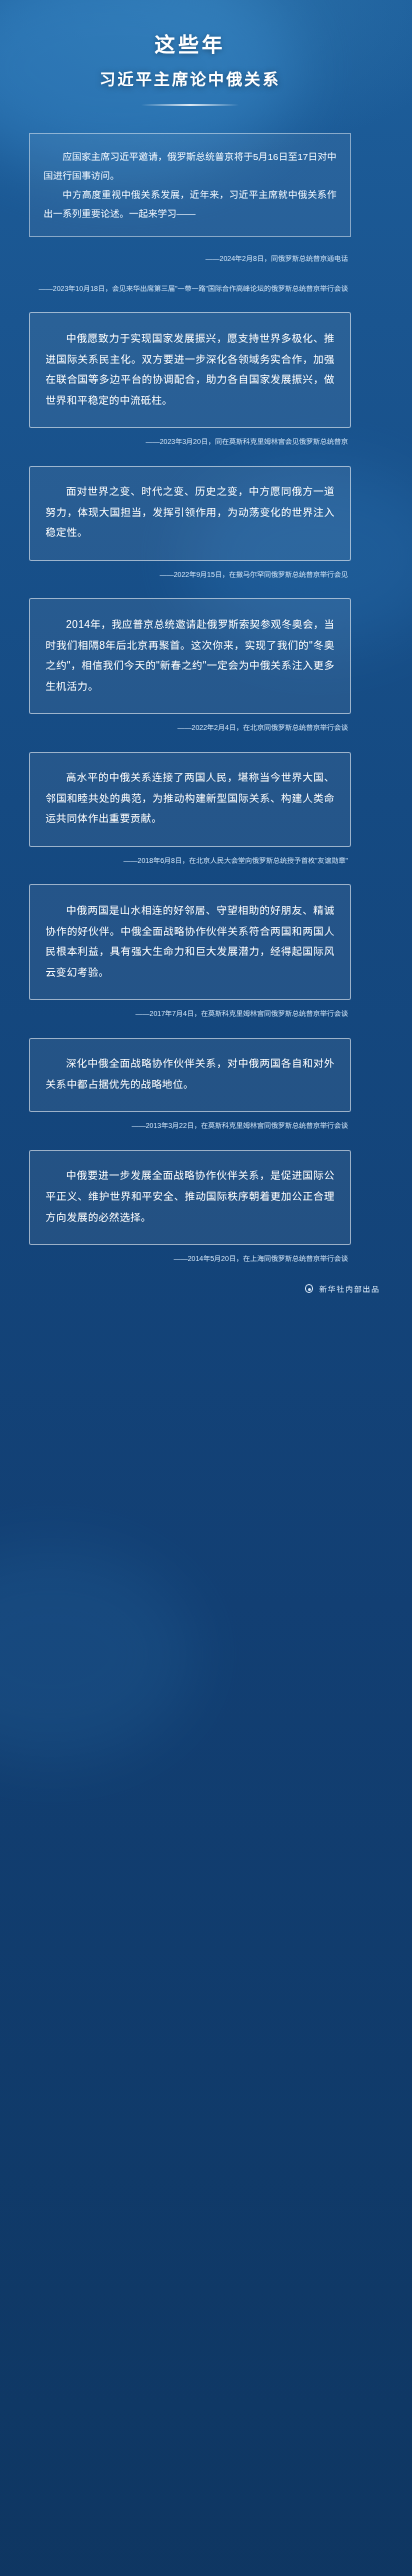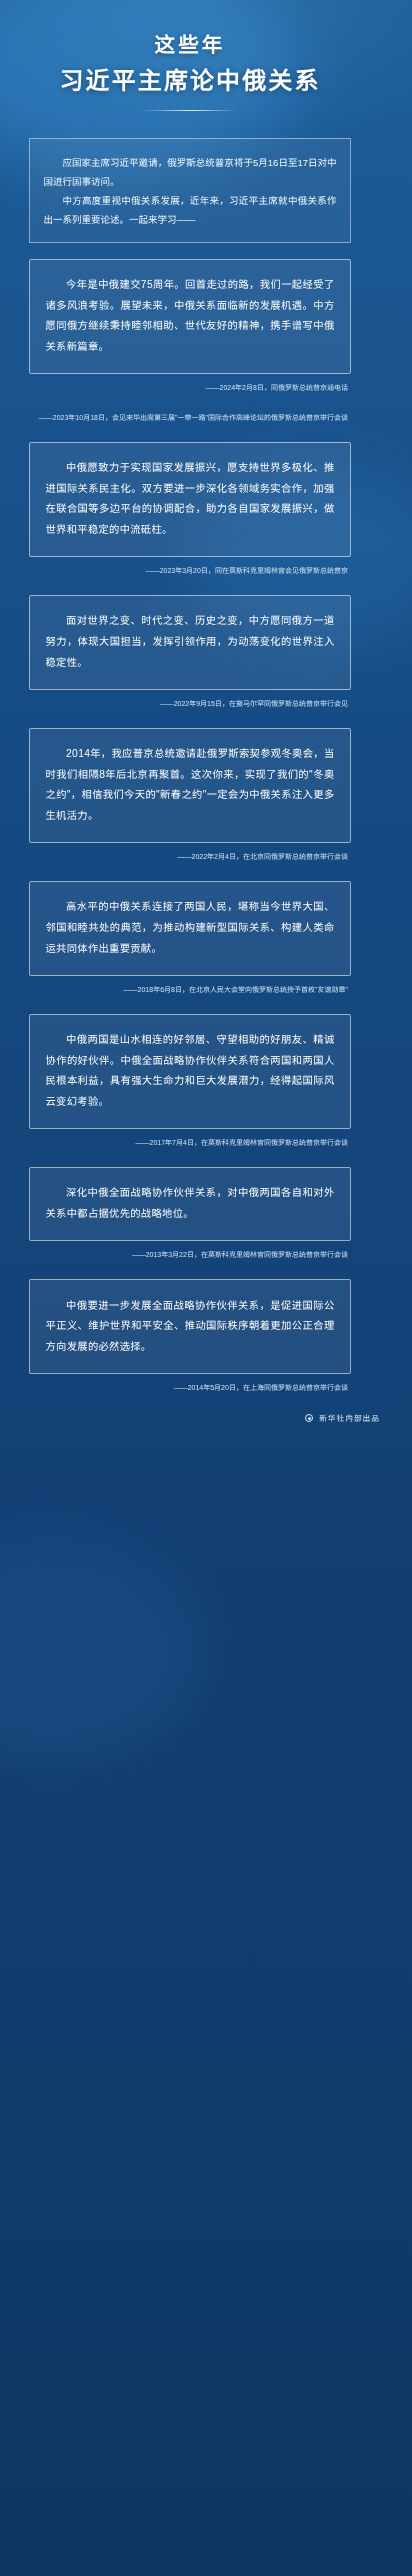--- a/index.html
+++ b/index.html
@@ -45,27 +45,28 @@
   }
   .header-title-line1 {
     font-size: 20.6px;
     letter-spacing: 3.1px;
     font-weight: bold;
     color: #ffffff;
     text-shadow: 0 1px 5.2px rgba(0,0,0,.35);
     line-height: 1.45;
   }
   .header-title-line2 {
-    font-size: 24px;
+    font-size: 16px;
     letter-spacing: 2.1px;
     font-weight: bold;
     color: #ffffff;
     text-shadow: 0 1px 6.2px rgba(0,0,0,.4);
     line-height: 1.45;
-    margin-top: 4px;
+    margin-top: 10px;
+    font-family: Liberation Mono, monospace;
   }
   .header-rule {
     width: 98px;
     height: 1.5px;
     margin: 11.3px auto 0 auto;
     background: linear-gradient(90deg, rgba(255,255,255,0) 0%, rgba(255,255,255,.85) 50%, rgba(255,255,255,0) 100%);
     border-radius: 1px;
   }
 
   
@@ -164,23 +165,20 @@
 
   <div class="intro">
     <p>应国家主席习近平邀请，俄罗斯总统普京将于5月16日至17日对中国进行国事访问。</p>
     <p>中方高度重视中俄关系发展，近年来，习近平主席就中俄关系作出一系列重要论述。一起来学习——</p>
   </div>
 
   <div class="cards">
 
 
     <div class="card">
-      <div class="card-body">
-        <div class="card-text">今年是中俄建交75周年。回首走过的路，我们一起经受了诸多风浪考验。展望未来，中俄关系面临新的发展机遇。中方愿同俄方继续秉持睦邻相助、世代友好的精神，携手谱写中俄关系新篇章。</div>
-      </div>
       <div class="card-source">——2024年2月8日，同俄罗斯总统普京通电话</div>
     </div>
 
     <div class="card">
       <div class="card-source">——2023年10月18日，会见来华出席第三届"一带一路"国际合作高峰论坛的俄罗斯总统普京举行会谈</div>
     </div>
 
     <div class="card">
       <div class="card-body">
         <div class="card-text">中俄愿致力于实现国家发展振兴，愿支持世界多极化、推进国际关系民主化。双方要进一步深化各领域务实合作，加强在联合国等多边平台的协调配合，助力各自国家发展振兴，做世界和平稳定的中流砥柱。</div>

